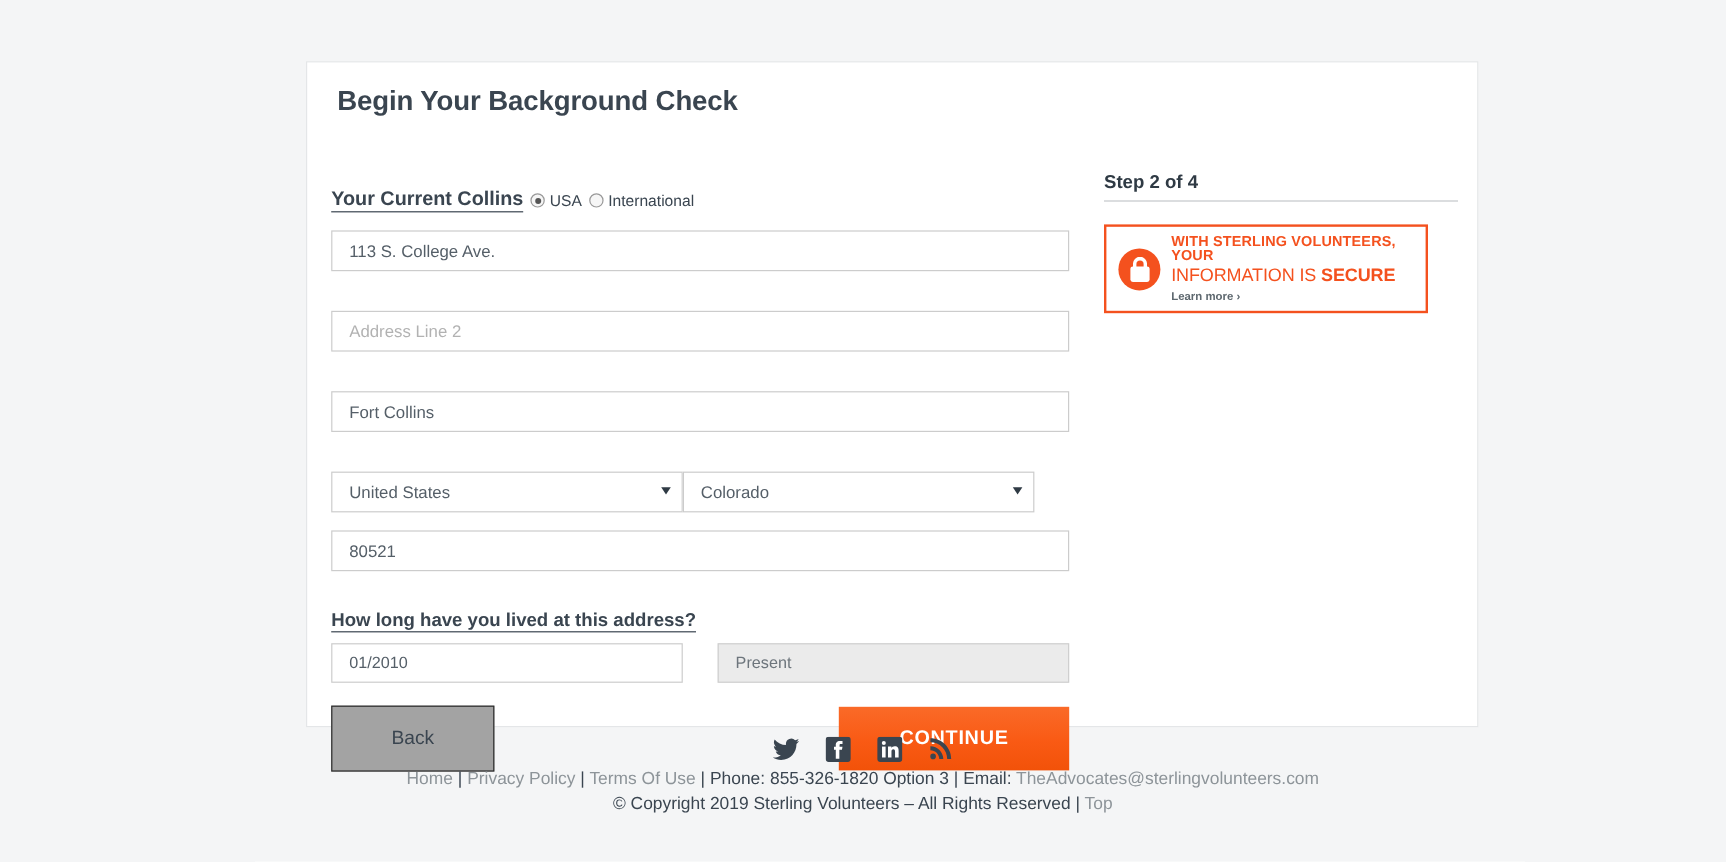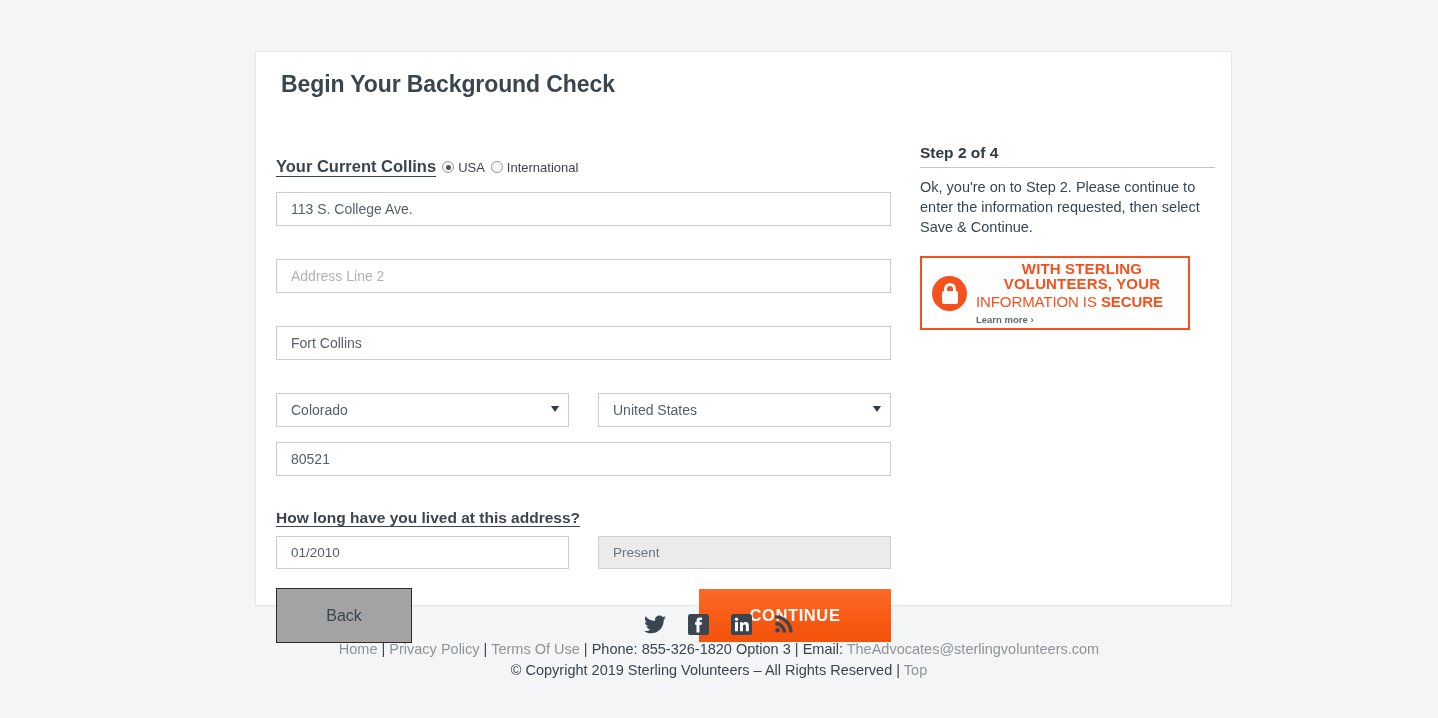--- a/index.html
+++ b/index.html
@@ -291,26 +291,25 @@
     left: 9.5px;
     top: 15px;
     width: 16px;
     height: 13px;
     background: #ffffff;
     border-radius: 2px;
   }
 
   .badge-text { line-height: 1; }
   .badge-l1 {
-    font-size: 15px;
+    font-size: 12px;
     font-weight: bold;
     color: #f4511e;
     letter-spacing: 0.15px;
     margin-bottom: 3px;
-    text-align: center;
   }
   .badge-l2 {
     font-size: 15px;
     color: #f4511e;
     letter-spacing: -0.1px;
     margin-bottom: 6px;
   }
   .badge-l2 b { font-weight: bold; }
   .badge-learn {
     font-size: 9.5px;
@@ -373,49 +372,48 @@
             <span>International</span>
           </label>
         </span>
       </div>
 
       <input class="fld" type="text" value="113 S. College Ave." style="">
       <input class="fld" type="text" placeholder="Address Line 2" style="">
       <input class="fld" type="text" value="Fort Collins" style="">
 
       <div class="row2">
+        <div class="sel-wrap country">
+          <div class="sel">United States</div>
+          <span class="caret"></span>
+        </div>
         <div class="sel-wrap state">
           <div class="sel">Colorado</div>
           <span class="caret"></span>
         </div>
-        <div class="sel-wrap country">
-          <div class="sel">United States</div>
-          <span class="caret"></span>
-        </div>
       </div>
 
       <input class="fld" type="text" value="80521" style="">
 
       <div><span class="howlong">How long have you lived at this address?</span></div>
 
       <div class="date-row">
         <input class="date-fld" type="text" value="01/2010" style="">
         <input class="date-fld disabled" type="text" disabled="" value="Present" style="">
       </div>
 
       <div class="btn-row">
         <button class="btn-back">Back</button>
         <button class="btn-continue">CONTINUE</button>
       </div>
 
     </div>
 
     <div class="side-col">
       <div class="step-head">Step 2 of 4</div>
-      <div class="step-body">Ok, you're on to Step 2. Please continue to enter the information requested, then select Save &amp; Continue.</div>
 
       <div class="secure-badge">
         <div class="lock-circle">
           <span class="lock-shackle"></span>
           <span class="lock-body"></span>
         </div>
         <div class="badge-text">
           <div class="badge-l1">WITH STERLING VOLUNTEERS, YOUR</div>
           <div class="badge-l2"><span>INFORMATION IS </span><b>SECURE</b></div>
           <div class="badge-learn">Learn more ›</div>

